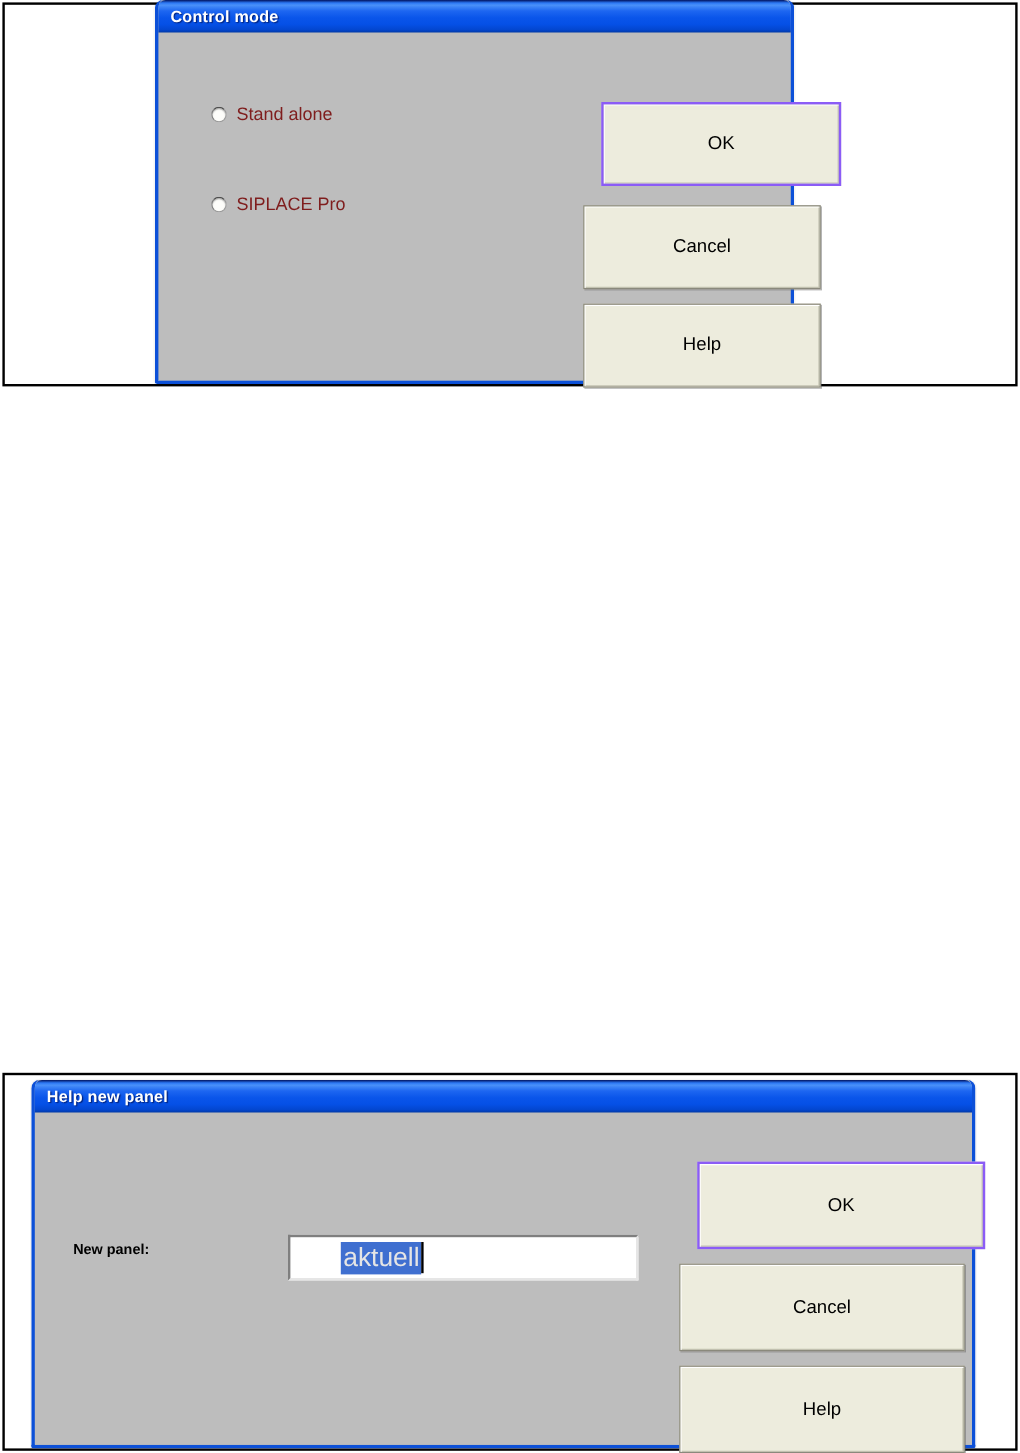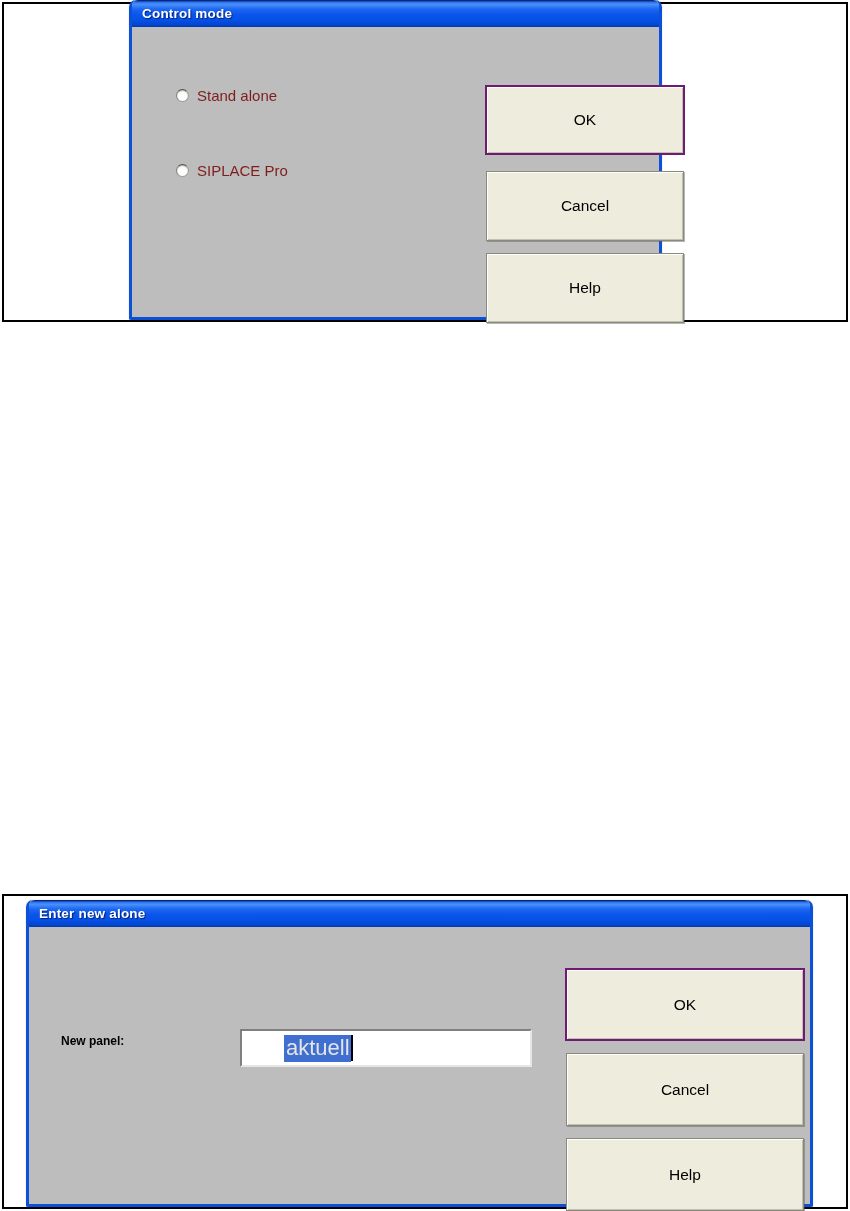--- a/index.html
+++ b/index.html
@@ -86,22 +86,23 @@
     box-shadow: inset 1px 1px 0 #ffffff, inset -1px -1px 0 #c2c1b0,
                 1px 1px 0 rgba(90,90,90,0.45);
     display: flex;
     align-items: center;
     justify-content: center;
     font-size: 15.5px;
     color: #000000;
     cursor: default;
   }
   .btn.default {
-    border: 2px solid #701a75;
+    border: 2px solid #8b5cf6;
     box-shadow: inset 1px 1px 0 #ffffff, inset -1px -1px 0 #c2c1b0;
+    margin-left: 16px;
   }
   
   .cm-ok     { left: 353px; top: 58px;  width: 200px; height: 70px; }
   .cm-cancel { left: 354px; top: 144px; width: 198px; height: 70px; }
   .cm-help   { left: 354px; top: 226px; width: 198px; height: 70px; }
   
   .ep-ok     { left: 536px; top: 41px;  width: 240px; height: 73px; }
   .ep-cancel { left: 537px; top: 126px; width: 238px; height: 73px; }
   .ep-help   { left: 537px; top: 211px; width: 238px; height: 73px; }
 
@@ -167,21 +168,21 @@
       <div class="btn default cm-ok">OK</div>
       <div class="btn cm-cancel">Cancel</div>
       <div class="btn cm-help">Help</div>
     </div>
   </div>
 
   <div class="frame bottom"></div>
 
   <div class="dialog enter-panel">
     <div class="titlebar">
-      <span class="title-text">Enter new alone</span>
+      <span class="title-text">Help new panel</span>
     </div>
     <div class="dialog-body">
 
       <span class="field-label">New panel:</span>
 
       <div class="text-input">
         <span class="selected-text">aktuell</span>
         <span class="caret"></span>
       </div>
 

